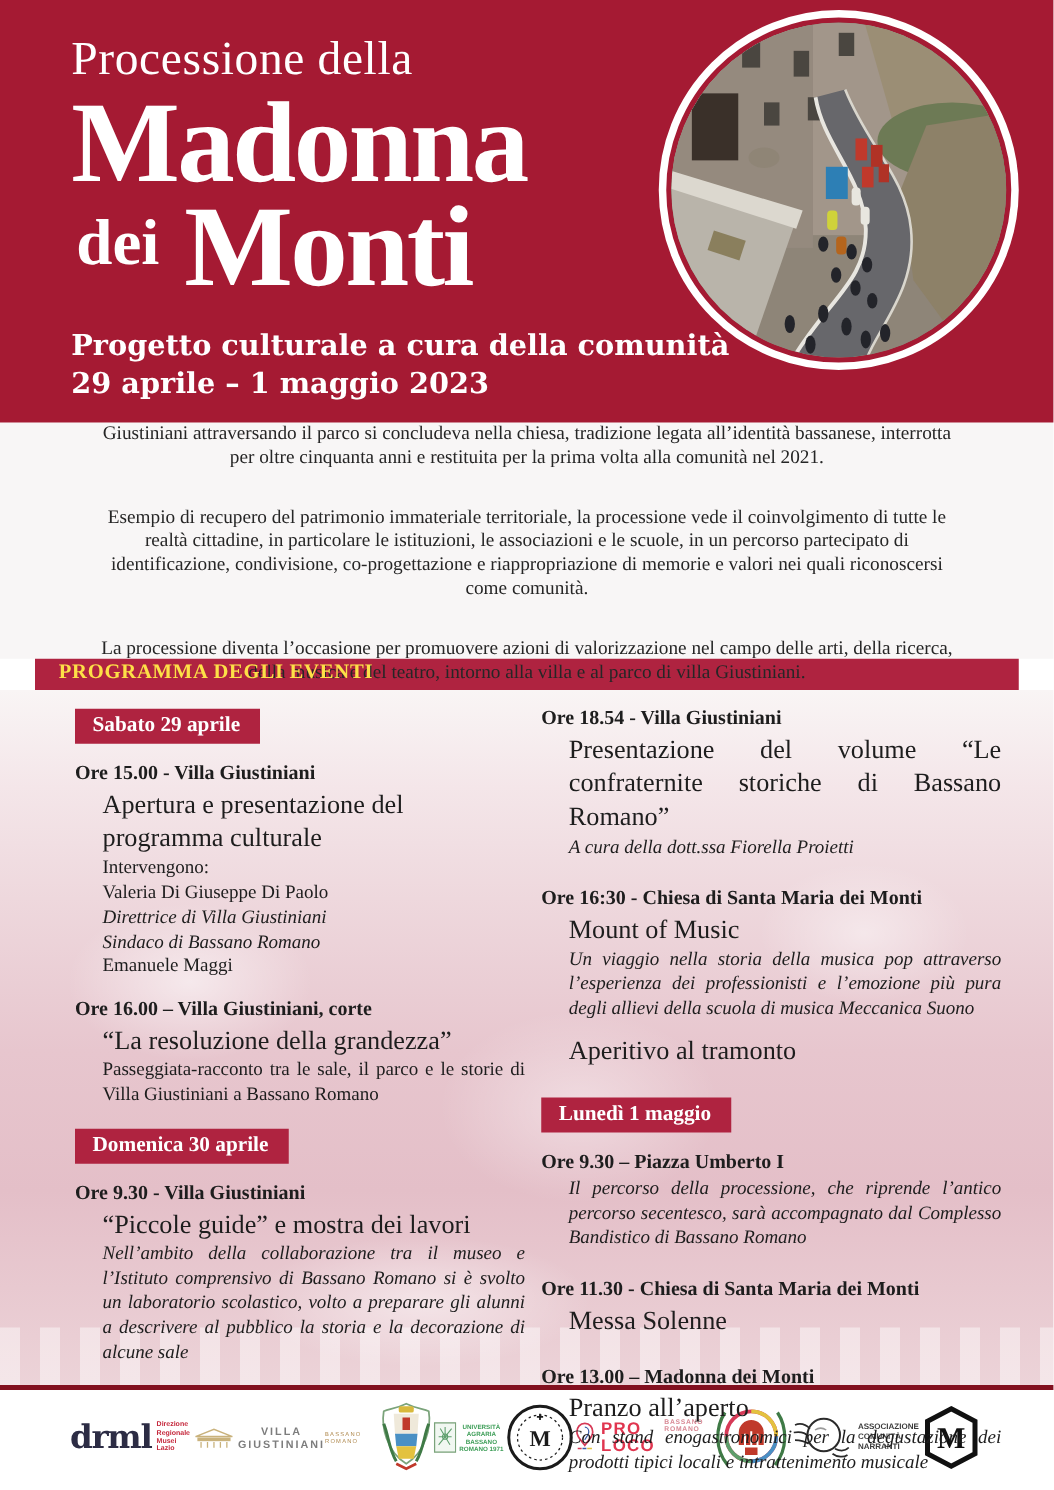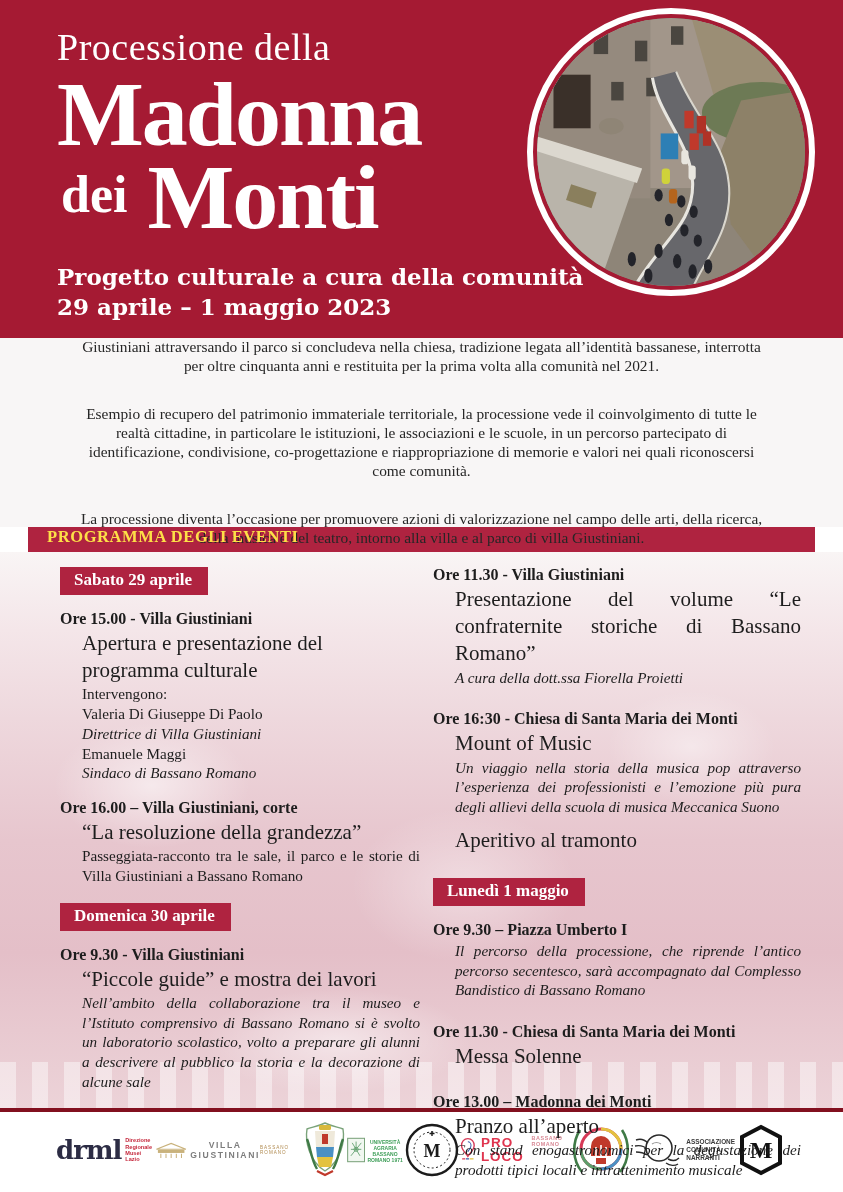--- a/index.html
+++ b/index.html
@@ -188,33 +188,33 @@
   </div>
 
   <div class="program">
     <div class="columns">
       <div class="col left"><div class="badge">Sabato 29 aprile</div><div class="event">
             <div class="time">Ore 15.00 - Villa Giustiniani</div>
             <div class="line bold">Apertura e presentazione del programma culturale</div>
             <div class="line regular">Intervengono:</div>
             <div class="line regular">Valeria Di Giuseppe Di Paolo</div>
             <div class="line italic">Direttrice di Villa Giustiniani</div>
+            <div class="line italic">Sindaco di Bassano Romano</div>
             <div class="line regular">Emanuele Maggi</div>
-            <div class="line italic">Sindaco di Bassano Romano</div>
           </div><div class="event">
             <div class="time">Ore 16.00 – Villa Giustiniani, corte</div>
             <div class="line bold">“La resoluzione della grandezza”</div>
             <div class="line regular just">Passeggiata-racconto tra le sale, il parco e le storie di Villa Giustiniani a Bassano Romano</div>
           </div><div class="badge">Domenica 30 aprile</div><div class="event">
             <div class="time">Ore 9.30 - Villa Giustiniani</div>
             <div class="line bold">“Piccole guide” e mostra dei lavori</div>
             <div class="line italic just">Nell’ambito della collaborazione tra il museo e l’Istituto comprensivo di Bassano Romano si è svolto un laboratorio scolastico, volto a preparare gli alunni a descrivere al pubblico la storia e la decorazione di alcune sale</div>
           </div></div>
       <div class="col right"><div class="event">
-            <div class="time">Ore 11.30 - Villa Giustiniani</div>
+            <div class="time">Ore 18.54 - Villa Giustiniani</div>
             <div class="line bold just">Presentazione del volume “Le confraternite storiche di Bassano Romano”</div>
             <div class="line italic">A cura della dott.ssa Fiorella Proietti</div>
           </div><div class="event">
             <div class="time">Ore 16:30 - Chiesa di Santa Maria dei Monti</div>
             <div class="line bold">Mount of Music</div>
             <div class="line italic just">Un viaggio nella storia della musica pop attraverso l’esperienza dei professionisti e l’emozione più pura degli allievi della scuola di musica Meccanica Suono</div>
             <div class="line bold gap">Aperitivo al tramonto</div>
           </div><div class="badge">Lunedì 1 maggio</div><div class="event">
             <div class="time">Ore 9.30 – Piazza Umberto I</div>
             <div class="line italic just">Il percorso della processione, che riprende l’antico percorso secentesco, sarà accompagnato dal Complesso Bandistico di Bassano Romano</div>

